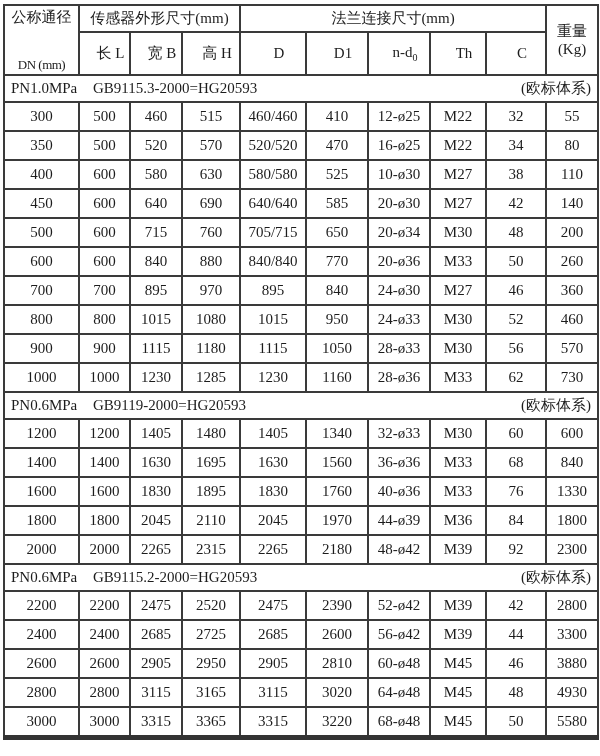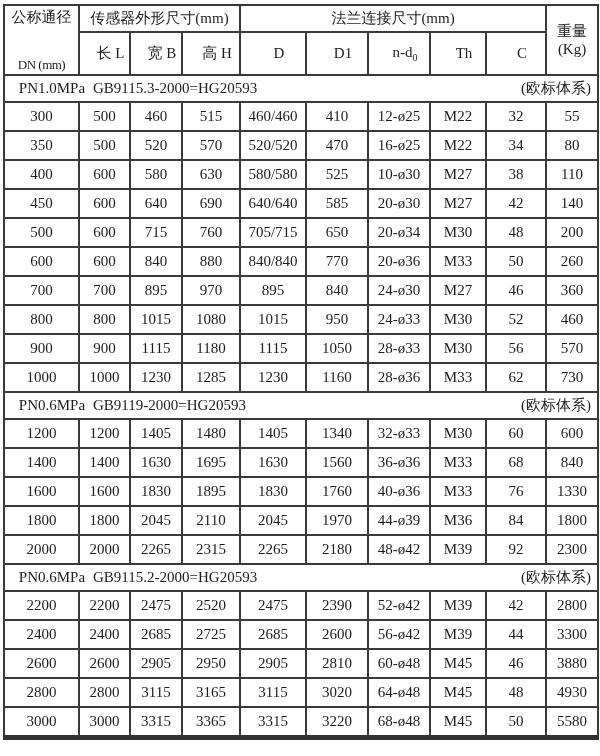--- a/index.html
+++ b/index.html
@@ -51,21 +51,21 @@
   }
   .section-flex {
     display: flex;
     align-items: center;
     width: 100%;
     padding: 0 6px;
     box-sizing: border-box;
   }
   .section-pressure {
     width: 82px;
-    text-align: center;
+    text-align: left;
     flex: 0 0 auto;
   }
   .section-standard {
     text-align: center;
     flex: 0 0 auto;
   }
   .section-note {
     margin-left: auto;
     text-align: left;
   }

